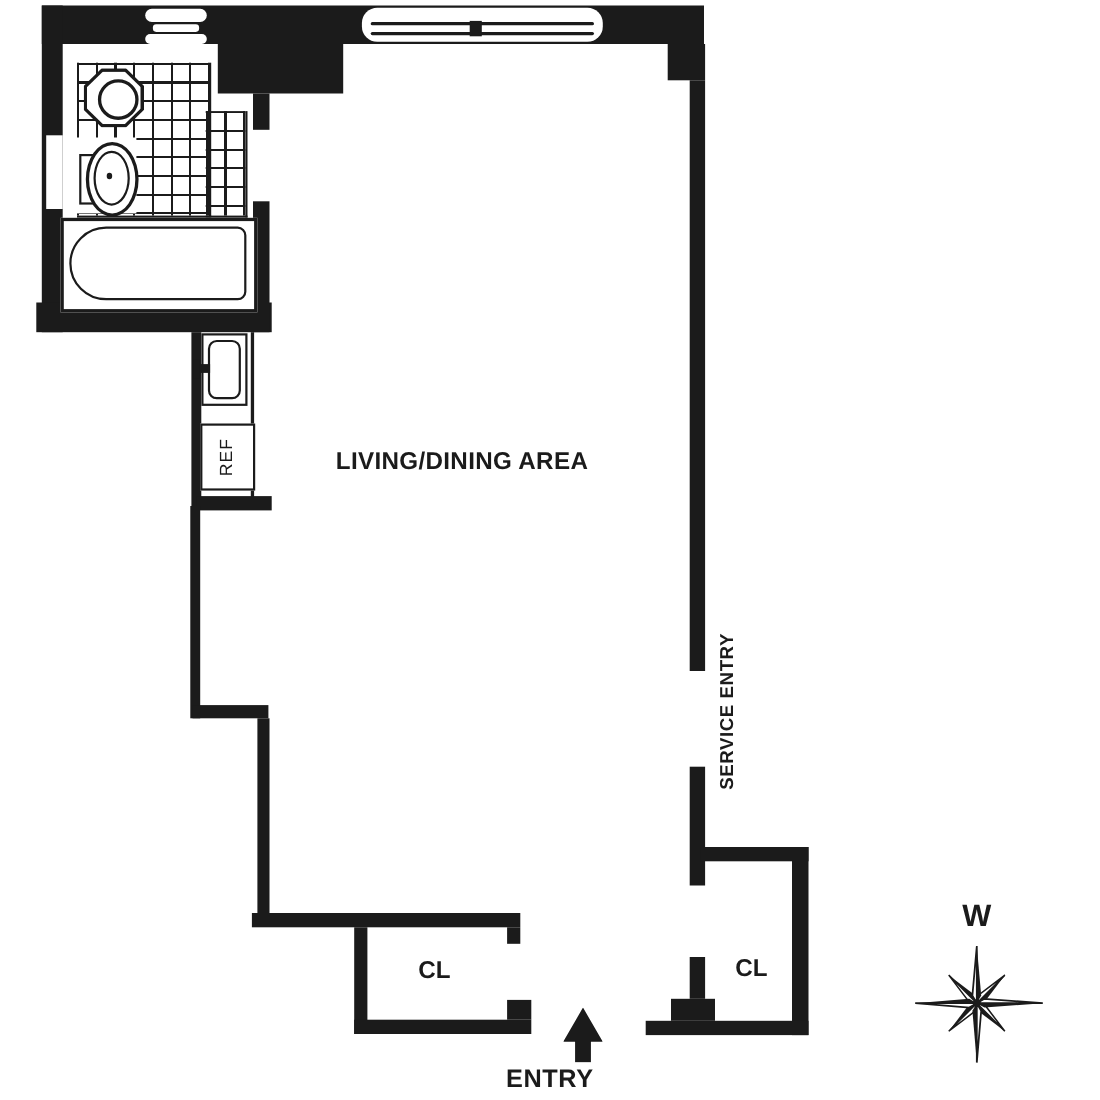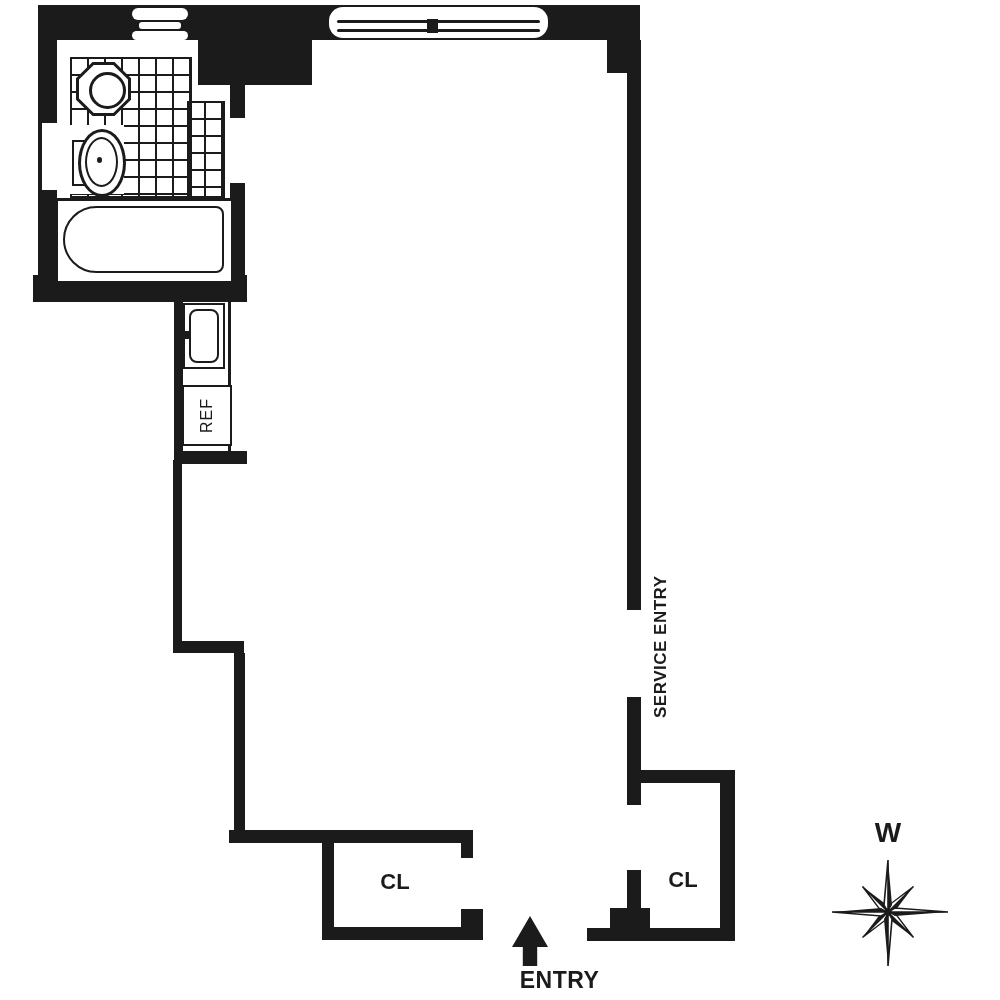--- a/index.html
+++ b/index.html
@@ -104,29 +104,30 @@
   <div>
     <div class="fix" style="left:183px;top:303px;width:38px;height:62px;border:2px solid #1b1b1b"></div>
     <div class="fix" style="left:189px;top:309px;width:26px;height:50px;border:2px solid #1b1b1b;border-radius:8px"></div>
     <div class="w" style="left:176px;top:327px;width:5px;height:17px"></div>
     <div class="w" style="left:181px;top:331px;width:10px;height:8px"></div>
     <div class="fix" style="left:182px;top:385px;width:46px;height:57px;border:2px solid #1b1b1b;display:flex;align-items:center;justify-content:center">
       <span class="vtext" style="font-size:16px;font-weight:500;letter-spacing:1px">REF</span>
     </div>
   </div>
 
+  <div class="lbl" style="left:300px;top:406px;width:240px;text-align:center;font-size:22px;letter-spacing:0.3px">LIVING/DINING AREA</div>
 
   <div class="lbl vtext" style="left:651px;top:566px;width:34px;height:162px;font-size:17px;letter-spacing:0.5px;text-align:center">SERVICE ENTRY</div>
 
   <div class="lbl" style="left:360px;top:869px;width:70px;text-align:center;font-size:22px">CL</div>
 
   <div class="lbl" style="left:648px;top:867px;width:70px;text-align:center;font-size:22px">CL</div>
 
   <div class="w" style="left:512px;top:916px;width:36px;height:50px;clip-path:polygon(50% 0,100% 62%,70% 62%,70% 100%,30% 100%,30% 62%,0 62%)"></div>
-  <div class="lbl" style="left:502px;top:967px;width:115px;text-align:center;font-size:23px;letter-spacing:0.5px">ENTRY</div>
+  <div class="lbl" style="left:460px;top:967px;width:115px;text-align:left;font-size:23px;letter-spacing:0.5px">ENTRY</div>
 
   <div>
     <div class="lbl" style="left:818px;top:817px;width:140px;text-align:center;font-size:28px;font-weight:700">W</div>
     <svg style="position:absolute;left:818px;top:852px" width="140" height="130" viewBox="-70 -60 140 130">
 
       <path d="M25.5,-25.5 L7.7,-2.1 L0,0 Z" fill="#1b1b1b"></path>
       <path d="M25.5,-25.5 L2.1,-7.7 L0,0 Z" fill="#ffffff" stroke="#1b1b1b" stroke-width="1.4"></path>
       <path d="M25.5,25.5 L2.1,7.7 L0,0 Z" fill="#1b1b1b"></path>
       <path d="M25.5,25.5 L7.7,2.1 L0,0 Z" fill="#ffffff" stroke="#1b1b1b" stroke-width="1.4"></path>
       <path d="M-25.5,25.5 L-7.7,2.1 L0,0 Z" fill="#1b1b1b"></path>

